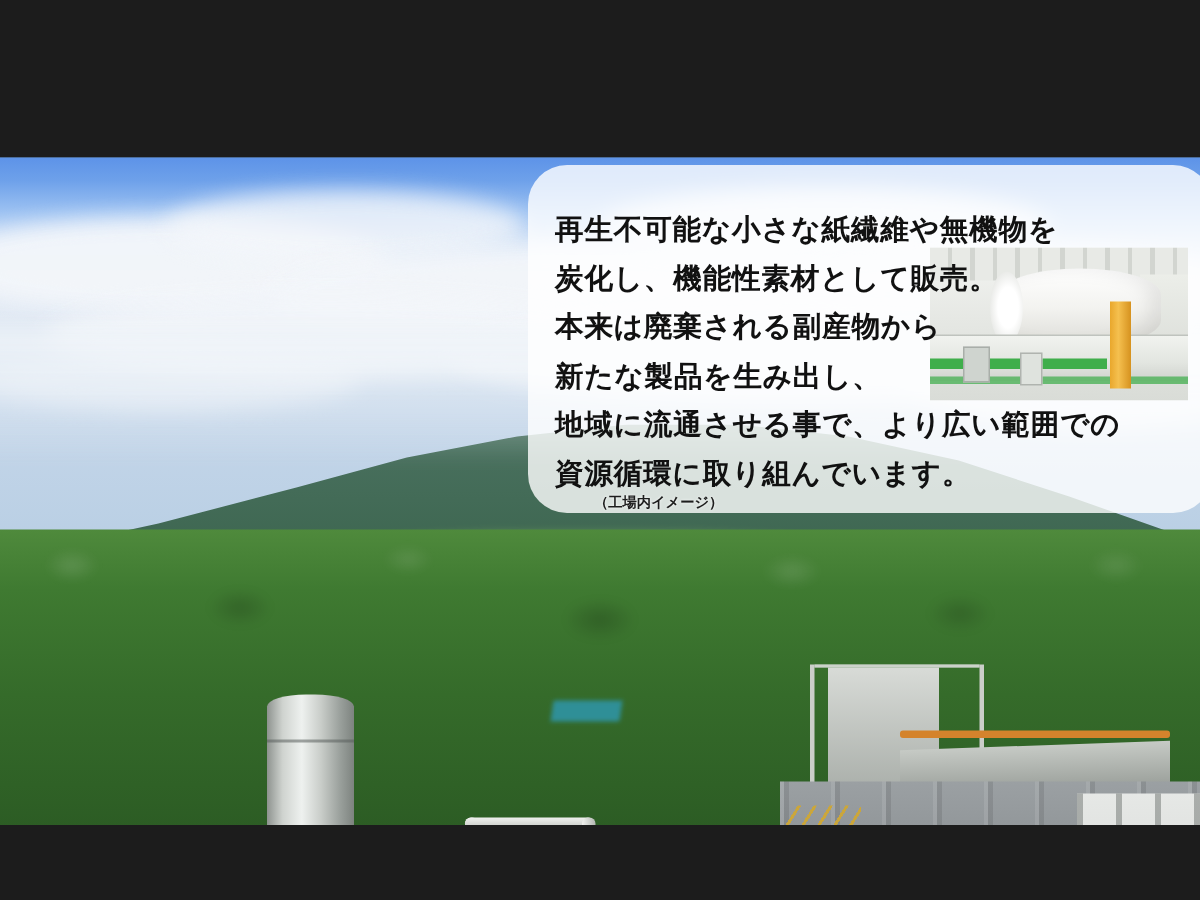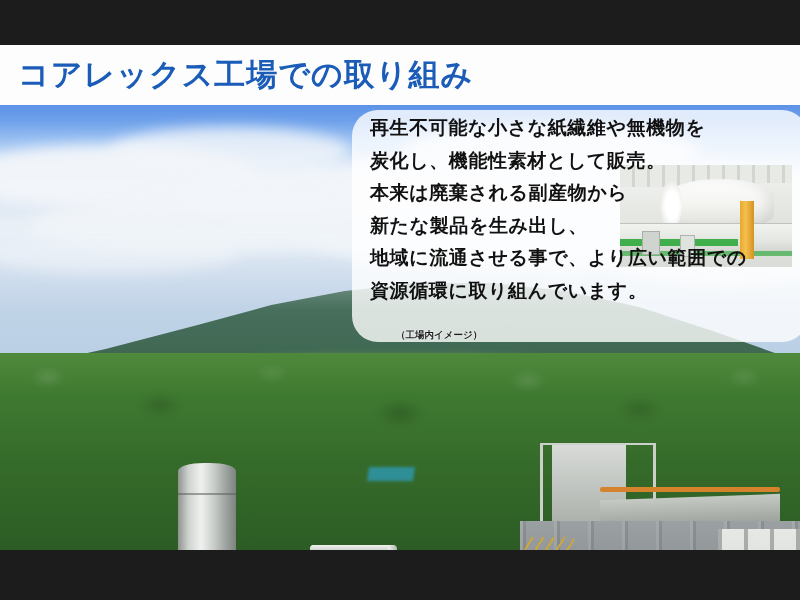--- a/index.html
+++ b/index.html
@@ -276,21 +276,21 @@
     top: 110px;
     width: 456px;
     height: 232px;
     background: rgba(255,255,255,.80);
     border-radius: 26px;
     z-index: 20;
   }
   #callout-text {
     position: absolute;
     left: 18px;
-    top: 1px;
+    top: 27px;
     width: 420px;
     font-size: 19px;
     font-weight: 700;
     line-height: 32.5px;
     color: #111111;
     letter-spacing: .6px;
     white-space: pre-line;
     font-family: "DejaVu Sans", "Liberation Sans", sans-serif;
     z-index: 3;
     position: relative;
@@ -391,23 +391,20 @@
   }
 </style>
 </head>
 <body>
 
 <div id="slide">
 
   <div class="bar bar-top"></div>
   <div class="bar bar-bottom"></div>
 
-  <div id="title-band">
-    <div id="title-text">コアレックス工場での取り組み</div>
-  </div>
 
   <div id="photo">
 
     <div class="sky"></div>
     <div class="cloud c1"></div>
     <div class="cloud c2"></div>
     <div class="cloud c3"></div>
     <div class="cloud c4"></div>
     <div class="cloud c5"></div>
     <div class="cloud c6"></div>

